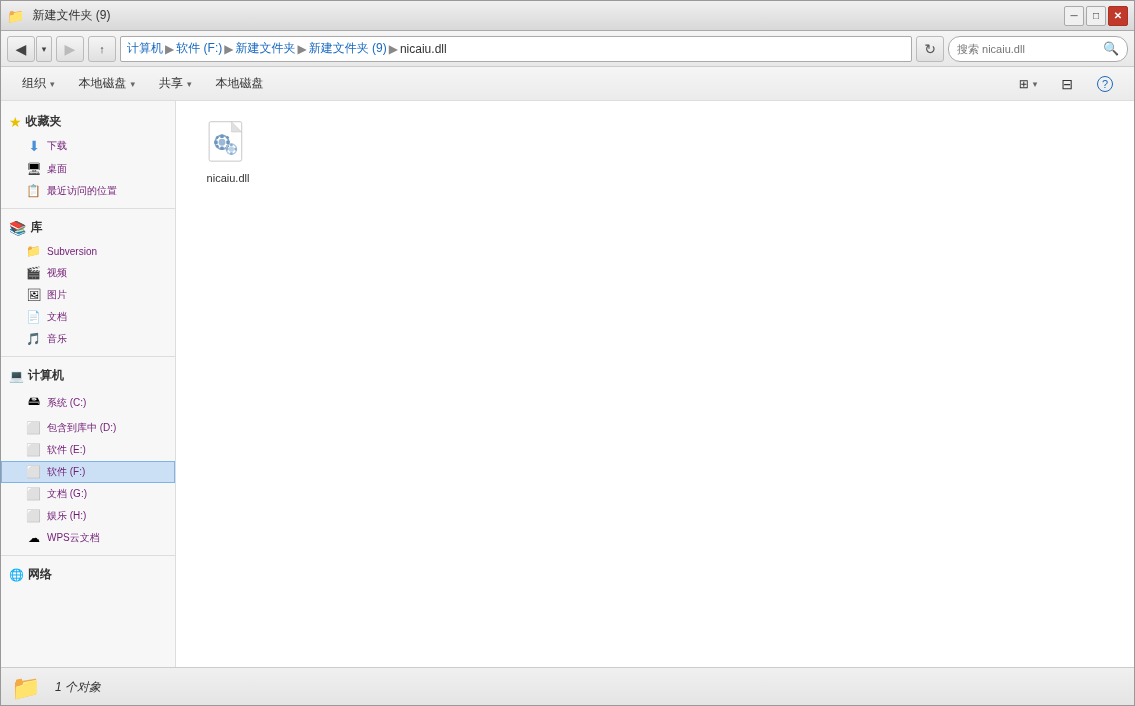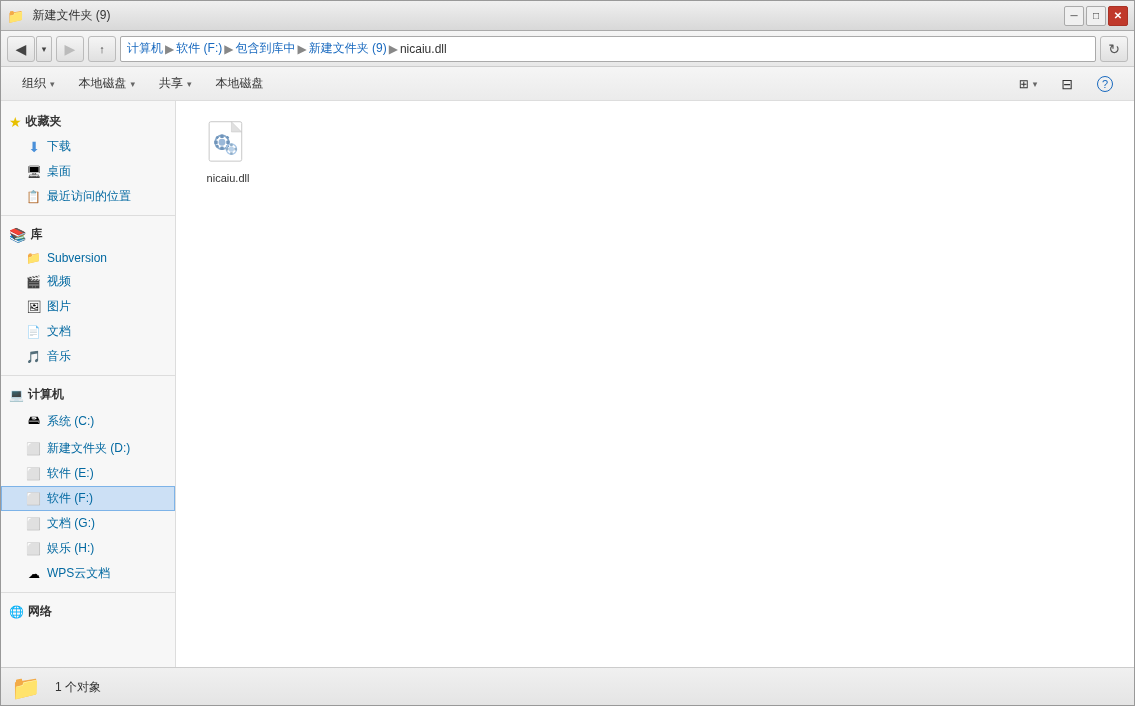--- a/index.html
+++ b/index.html
@@ -228,22 +228,22 @@
     .sidebar-item.active {
       background: #cce0f5;
       border-color: #7db3e8;
     }
     .sidebar-item-icon {
       font-size: 14px;
       width: 16px;
       text-align: center;
     }
     .sidebar-item-label {
-      font-size: 12px;
-      color: #0369a1;
+      font-size: 10px;
+      color: #701a75;
       text-align: right;
     }
     .sidebar-divider {
       height: 1px;
       background: #ddd;
       margin: 6px 0;
     }
 
     
     .file-area {
@@ -294,20 +294,21 @@
     }
     .status-folder-icon {
       width: 32px;
       height: 28px;
       font-size: 24px;
       color: #e8a000;
     }
     .status-text {
       font-size: 12px;
       color: #333;
+      font-style: italic;
     }
 
     
     .icon-favorites { color: #e8c000; }
     .icon-download { color: #4a90d9; }
     .icon-library { color: #4a90d9; }
 
     
     ::-webkit-scrollbar { width: 8px; }
     ::-webkit-scrollbar-track { background: #f0f0f0; }
@@ -333,27 +334,31 @@
     <div class="nav-btn">◀</div>
     <div class="nav-btn-arrow">▾</div>
   </div>
   <div class="nav-btn" style="color:#bbb;">▶</div>
   <div class="nav-btn" style="font-size:11px;">↑</div>
   <div class="breadcrumb-bar">
     <span class="breadcrumb-item">计算机</span>
     <span class="breadcrumb-sep">▶</span>
     <span class="breadcrumb-item">软件 (F:)</span>
     <span class="breadcrumb-sep">▶</span>
-    <span class="breadcrumb-item">包含到库中</span>
+    <span class="breadcrumb-item">新建文件夹</span>
     <span class="breadcrumb-sep">▶</span>
     <span class="breadcrumb-item">新建文件夹 (9)</span>
     <span class="breadcrumb-sep">▶</span>
     <span class="breadcrumb-current">nicaiu.dll</span>
   </div>
   <div class="refresh-btn">↻</div>
+  <div class="search-bar">
+    <input class="search-input" type="text" placeholder="搜索 nicaiu.dll" style="">
+    <span class="search-icon-btn">🔍</span>
+  </div>
 </div>
 
 <div class="toolbar">
   <div class="toolbar-btn">
     <span>组织</span>
     <span class="toolbar-dropdown">▾</span>
   </div>
   <div class="toolbar-btn">
     <span>本地磁盘</span>
     <span class="toolbar-dropdown">▾</span>
@@ -436,21 +441,21 @@
       <div class="sidebar-section-header">
         <span class="sidebar-section-icon" style="font-size:12px;">💻</span>
         <span class="sidebar-section-title">计算机</span>
       </div>
       <div class="sidebar-item">
         <span class="sidebar-item-icon" style="font-size:12px;">🖴</span>
         <span class="sidebar-item-label">系统 (C:)</span>
       </div>
       <div class="sidebar-item">
         <span class="sidebar-item-icon" style="font-size:12px; color:#aaa;">⬜</span>
-        <span class="sidebar-item-label">新建文件夹 (D:)</span>
+        <span class="sidebar-item-label">包含到库中 (D:)</span>
       </div>
       <div class="sidebar-item">
         <span class="sidebar-item-icon" style="font-size:12px; color:#aaa;">⬜</span>
         <span class="sidebar-item-label">软件 (E:)</span>
       </div>
       <div class="sidebar-item active">
         <span class="sidebar-item-icon" style="font-size:12px; color:#aaa;">⬜</span>
         <span class="sidebar-item-label">软件 (F:)</span>
       </div>
       <div class="sidebar-item">

